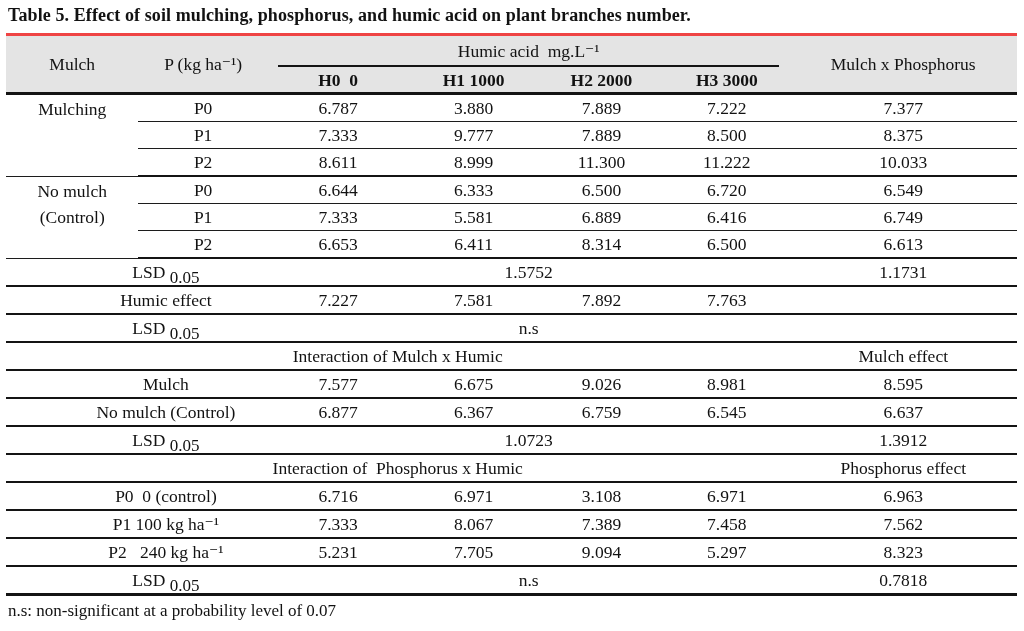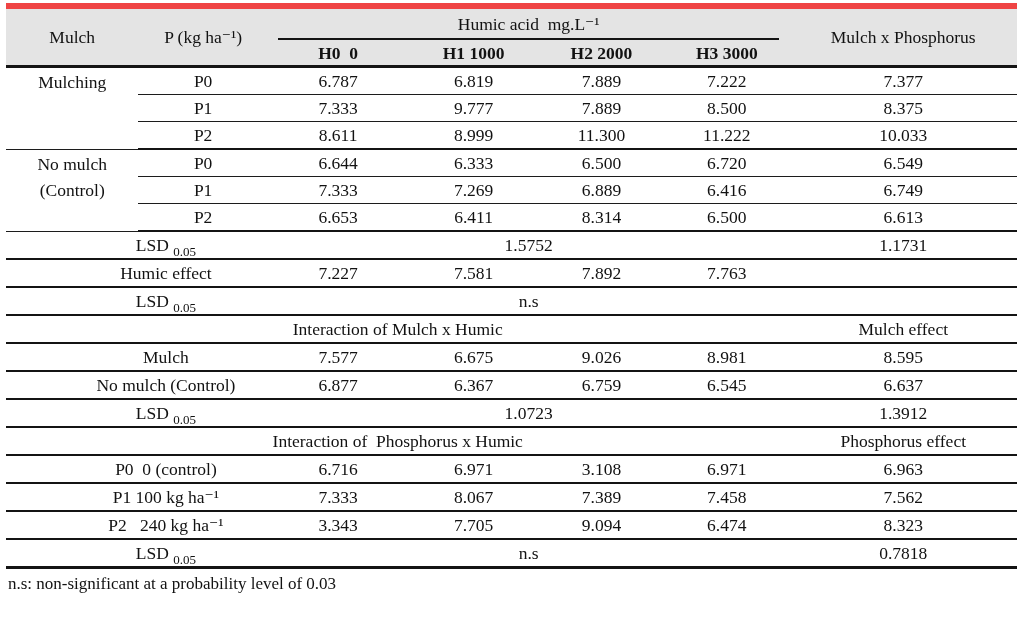--- a/index.html
+++ b/index.html
@@ -8,21 +8,21 @@
     font-family:"Liberation Serif","DejaVu Serif",serif;
     color:#121212;
   }
   .page { padding:3px 6px 0 6px; }
   .title {
     font-size:18px; font-weight:bold; letter-spacing:0.1px;
     padding:2px 2px 7px 2px;
   }
   table {
     width:1011px; border-collapse:collapse; table-layout:fixed;
-    border-top:6px solid #ef4444; border-bottom:3px solid #141414;
+    border-top:3px solid #ef4444; border-bottom:3px solid #141414;
   }
   th, td {
     text-align:center; font-weight:normal; font-size:17.5px;
     padding:0 2px; height:26px; line-height:26px;
     overflow:hidden; white-space:nowrap;
   }
   thead th { background:#e4e4e4; }
   thead tr.hrow1 th { height:31px; line-height:31px; }
   thead tr.hrow2 th { height:25px; line-height:22px;font-weight:bold; }
   thead tr.hrow2 th, thead th.spanhead { border-bottom:3px solid #141414; }
@@ -31,27 +31,28 @@
     content:""; position:absolute; left:10px; right:10px; bottom:0;
     border-bottom:2px solid #141414;
   }
   tbody tr.rule-thin  > td { border-bottom:1px solid #1c1c1c; }
   tbody tr.rule-heavy > td { border-bottom:2px solid #141414; }
   td.mulchspan {
     border-bottom:2px solid #141414; vertical-align:top;
     padding-top:1px; white-space:normal; line-height:26px;
   }
   td.rowlabel { padding-left:60px; }
-  sub { font-size:13px; line-height:0; }
+  sub { font-size:17px; line-height:0; }
   .footnote { font-size:17px; padding:5px 2px 0 2px; }
 </style>
 </head>
 <body>
 
 <div class="page">
+  <div class="title">Table 5. Effect of soil mulching, phosphorus, and humic acid on plant branches number.</div>
 
   <table>
     <colgroup>
       <col style="width:13.1%">
         <col style="width:12.8%">
         <col style="width:13.9%">
       <col style="width:12.9%">
         <col style="width:12.4%">
         <col style="width:12.4%">
       <col style="width:22.5%">
@@ -68,21 +69,21 @@
         <th>H1 1000</th>
         <th>H2 2000</th>
         <th>H3 3000</th>
       </tr>
     </thead>
     <tbody>
         <tr class="rule-thin">
           <td rowspan="3" class="mulchspan"><span>Mulching</span></td>
           <td><span>P0</span></td>
           <td><span>6.787</span></td>
-          <td><span>6.819</span></td>
+          <td><span>3.880</span></td>
           <td><span>7.889</span></td>
           <td><span>7.222</span></td>
           <td><span>7.377</span></td>
         </tr>
         <tr class="rule-thin">
           <td><span>P1</span></td>
           <td><span>7.333</span></td>
           <td><span>9.777</span></td>
           <td><span>7.889</span></td>
           <td><span>8.500</span></td>
@@ -101,21 +102,21 @@
           <td><span>P0</span></td>
           <td><span>6.644</span></td>
           <td><span>6.333</span></td>
           <td><span>6.500</span></td>
           <td><span>6.720</span></td>
           <td><span>6.549</span></td>
         </tr>
         <tr class="rule-thin">
           <td><span>P1</span></td>
           <td><span>7.333</span></td>
-          <td><span>7.269</span></td>
+          <td><span>5.581</span></td>
           <td><span>6.889</span></td>
           <td><span>6.416</span></td>
           <td><span>6.749</span></td>
         </tr>
         <tr class="rule-heavy">
           <td><span>P2</span></td>
           <td><span>6.653</span></td>
           <td><span>6.411</span></td>
           <td><span>8.314</span></td>
           <td><span>6.500</span></td>
@@ -179,28 +180,28 @@
         <tr class="rule-heavy">
           <td colspan="2" class="rowlabel"><span>P1 100 kg ha⁻¹</span></td>
           <td><span>7.333</span></td>
           <td><span>8.067</span></td>
           <td><span>7.389</span></td>
           <td><span>7.458</span></td>
           <td><span>7.562</span></td>
         </tr>
         <tr class="rule-heavy">
           <td colspan="2" class="rowlabel"><span>P2&nbsp;&nbsp;&nbsp;240 kg ha⁻¹</span></td>
-          <td><span>3.343</span></td>
+          <td><span>5.231</span></td>
           <td><span>7.705</span></td>
           <td><span>9.094</span></td>
-          <td><span>6.474</span></td>
+          <td><span>5.297</span></td>
           <td><span>8.323</span></td>
         </tr>
         <tr>
           <td colspan="2" class="rowlabel"><span>LSD </span><sub>0.05</sub></td>
           <td colspan="4"><span>n.s</span></td>
           <td><span>0.7818</span></td>
         </tr>
       </tbody>
   </table>
 
-  <div class="footnote">n.s: non-significant at a probability level of 0.03</div>
+  <div class="footnote">n.s: non-significant at a probability level of 0.07</div>
 </div>
 
 </body></html>

